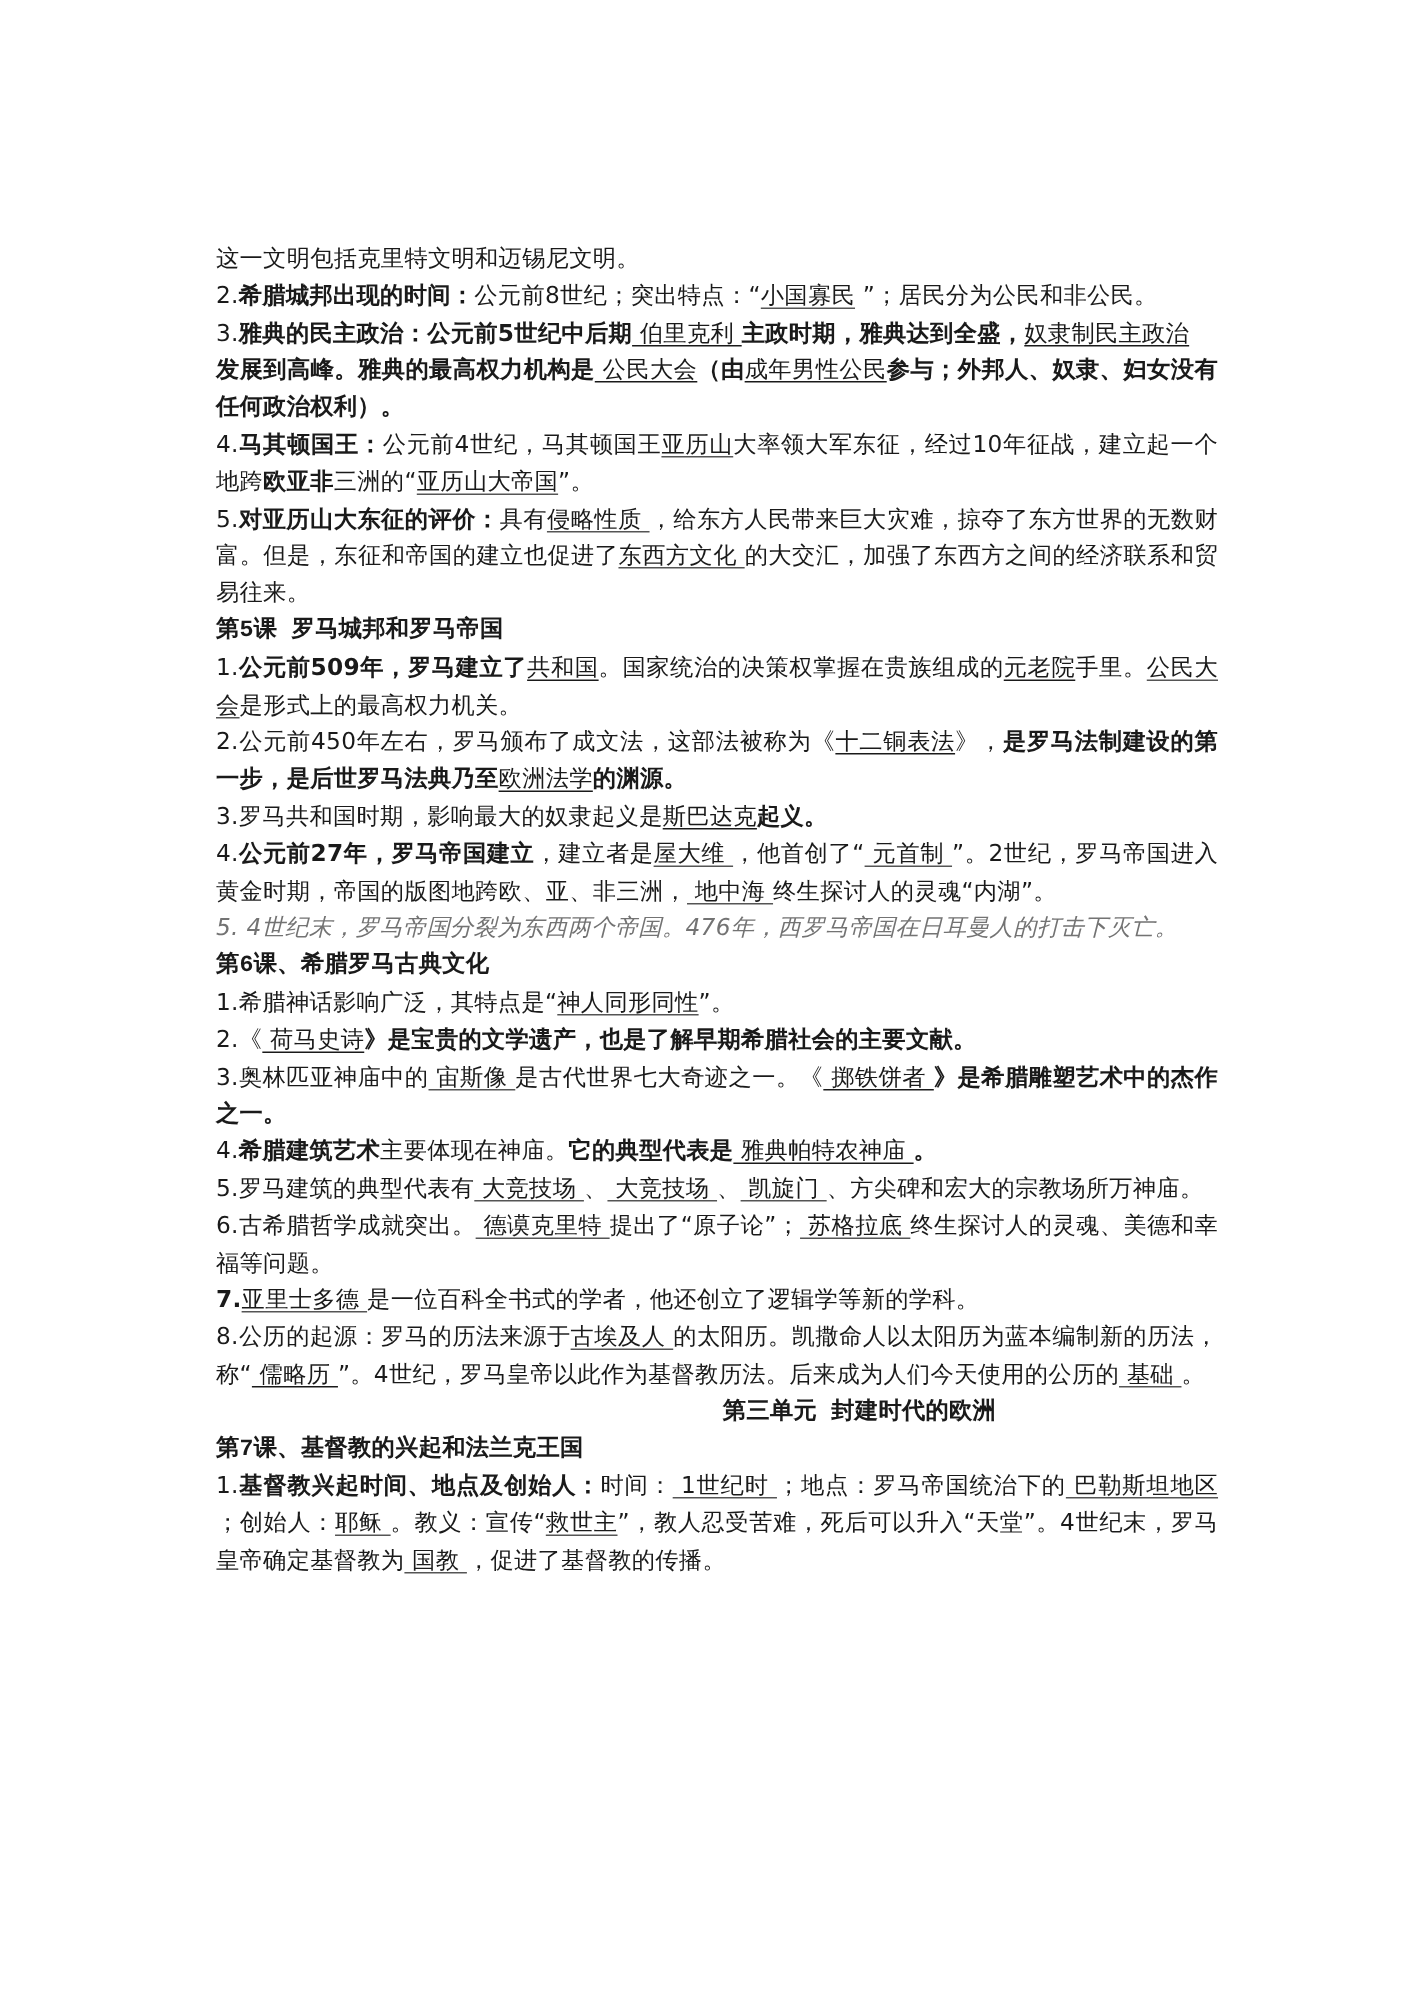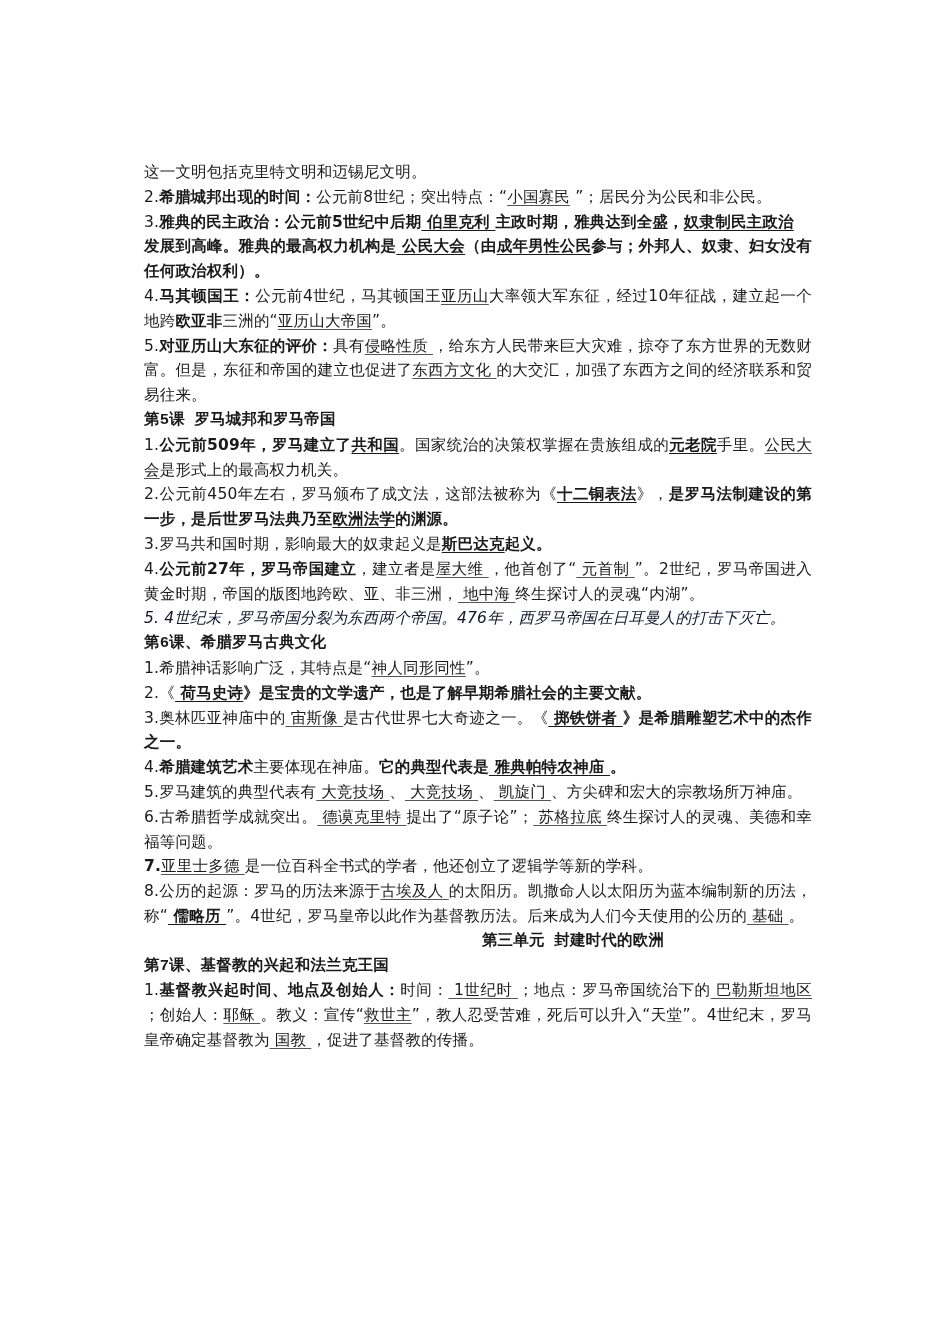--- a/index.html
+++ b/index.html
@@ -6,23 +6,23 @@
     body { width: 950px; height: 1344px; position: relative; overflow: hidden; }
     .page {
       position: absolute; left: 144px; top: 160px; width: 668px;
       font-family: "DejaVu Sans", "Liberation Sans", sans-serif;
       font-size: 15.5px; line-height: 24.8px; color: #1a1a1a;
       letter-spacing: 0.2px;
     }
     .para { margin: 0; padding: 0; text-align: justify; }
     .b { font-weight: bold; }
     .u { text-decoration: underline; text-decoration-color: #555; text-underline-offset: 3px; }
-    .ub { font-weight: bold; text-decoration: underline; text-underline-offset: 3px; }
+    .ub { font-weight: normal; text-decoration: underline; text-underline-offset: 3px; }
     .italic { font-style: italic; }
-    .gray { color: #0f172a; }
+    .gray { color: #737373; }
     .center { text-align: center; padding-left: 190px; }
     .heading { font-weight: bold; font-family: Liberation Mono, monospace; }
   </style>
 </head>
 <body>
 
 <div class="page">
 
   <p class="para">
     <span>这一文明包括克里特文明和迈锡尼文明。</span>

